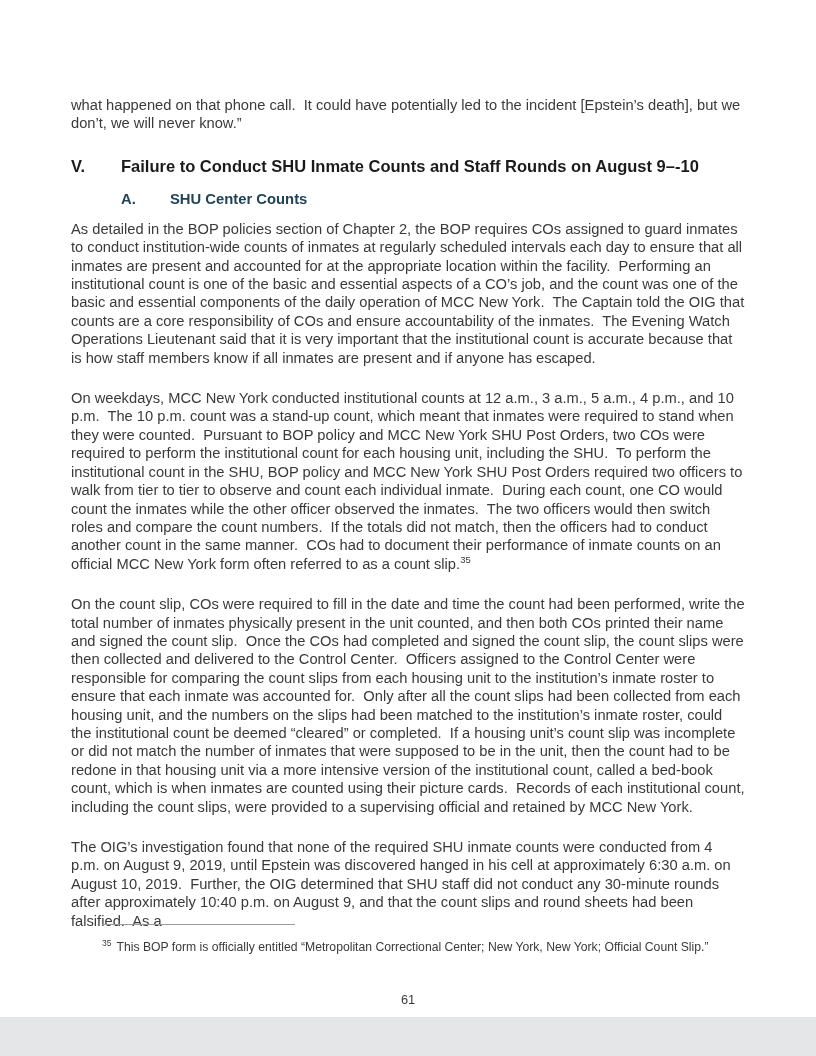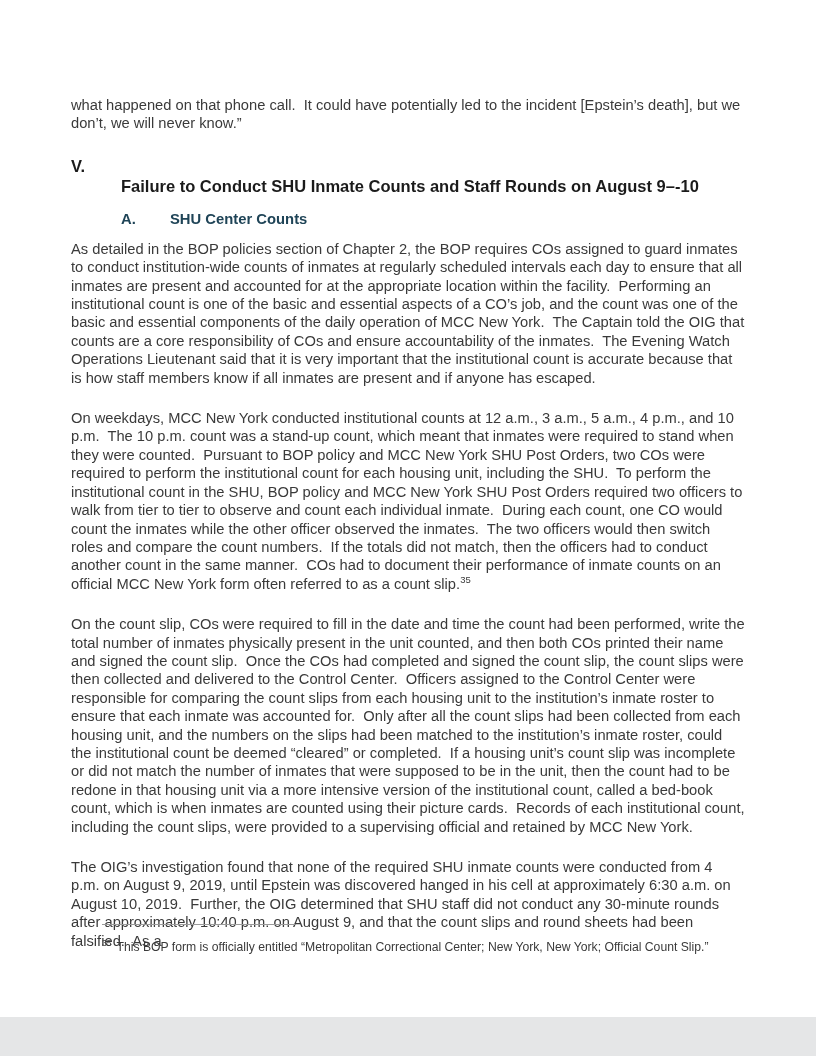--- a/index.html
+++ b/index.html
@@ -28,21 +28,21 @@
   p.body:first-child { margin-bottom: 23px; }
   .heading-v {
     display: flex;
     font-size: 16.5px;
     line-height: 21px;
     font-weight: bold;
     color: #1b1b1b;
     margin: 0 0 13px 0;
   }
   .heading-v .num { width: 50px; flex: none; }
-  .heading-v .title { flex: 1; margin-top: 20px; }
+  .heading-v .title { flex: 1; }
   .heading-a {
     display: flex;
     font-size: 14.8px;
     line-height: 19px;
     font-weight: bold;
     color: #1f4457;
     margin: 0 0 11px 50px;
   }
   .heading-a .num { width: 49px; flex: none; }
   sup.fn-ref {
@@ -119,15 +119,16 @@
 
     <p class="body"><span>The OIG’s investigation found that none of the required SHU inmate counts were conducted from 4 p.m. on August 9, 2019, until Epstein was discovered hanged in his cell at approximately 6:30 a.m. on August 10, 2019.  Further, the OIG determined that SHU staff did not conduct any 30-minute rounds after approximately 10:40 p.m. on August 9, and that the count slips and round sheets had been falsified.  As a</span></p>
 
   </div>
 
   <div class="footnote-area">
     <div class="footnote-rule"></div>
     <div class="footnote"><sup>35</sup><span>This BOP form is officially entitled “Metropolitan Correctional Center; New York, New York; Official Count Slip.”</span></div>
   </div>
 
+  <div class="page-number">61</div>
 
   <div class="footer-bar"></div>
 </div>
 
 </body></html>

